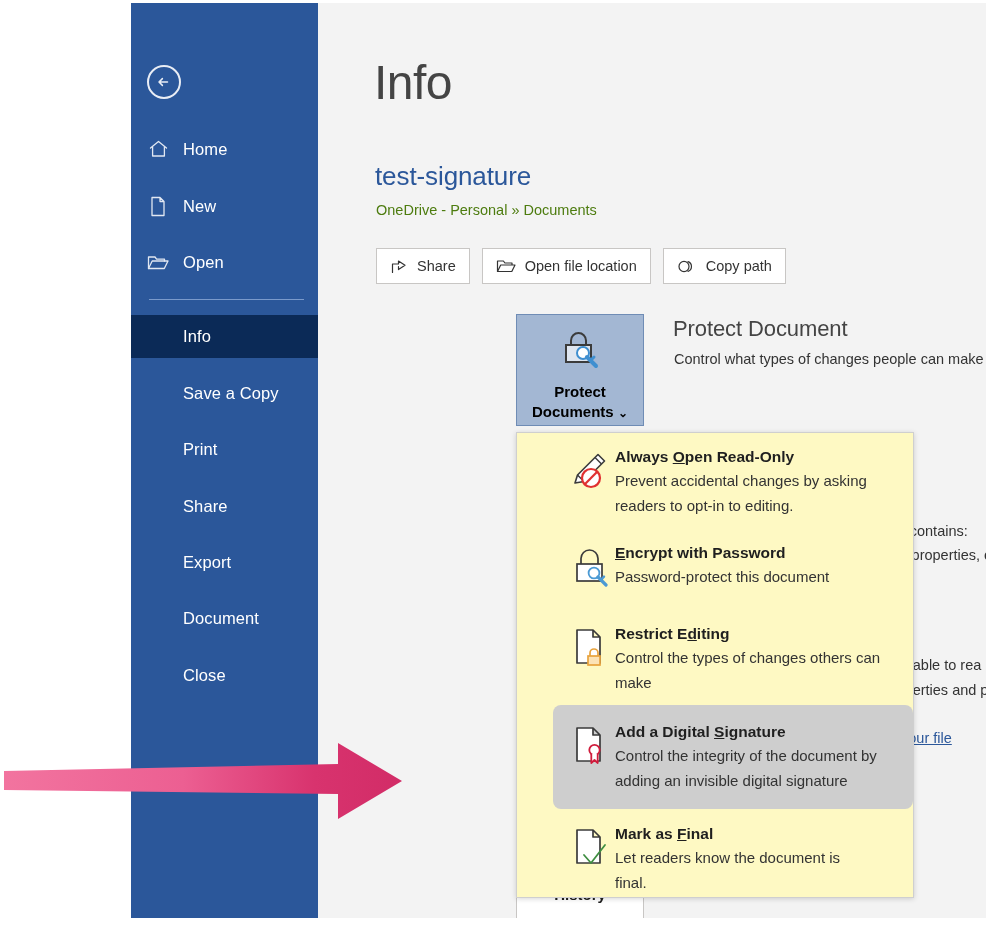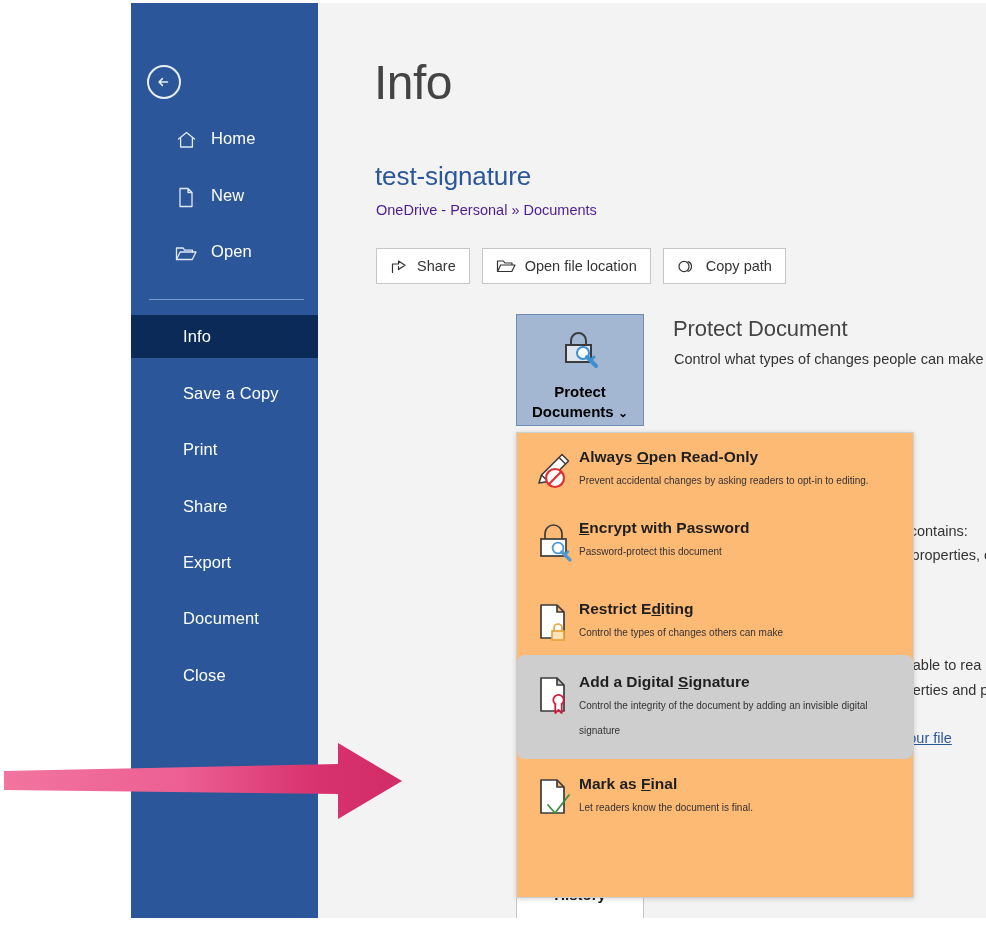--- a/index.html
+++ b/index.html
@@ -39,23 +39,22 @@
     border: 2px solid #e9edf5;
     border-radius: 50%;
     cursor: pointer;
   }
   #back-btn svg { position: absolute; left: 6px; top: 6px; }
 
   .nav-top-item {
     position: absolute;
     left: 0;
     width: 180px; height: 40px;
-    display: flex; align-items: flex-start;
-    cursor: pointer;
-    padding-left: 28px;
+    display: flex; align-items: center;
+    cursor: pointer;
   }
   .nav-top-item .nav-ico {
     width: 22px; height: 22px;
     margin-left: 16px; margin-right: 14px;
     display: flex; align-items: center; justify-content: center;
   }
   .nav-top-item .nav-lbl {
     font-size: 16.5px;
     color: #ffffff;
     letter-spacing: 0.1px;
@@ -106,21 +105,21 @@
     left: 57px; top: 158px;
     font-size: 26px;
     font-weight: 300;
     color: #2b579a;
     letter-spacing: -0.1px;
   }
   #doc-path {
     position: absolute;
     left: 58px; top: 199px;
     font-size: 14.5px;
-    color: #4c1d95;
+    color: #4d7c0f;
   }
 
   #file-actions {
     position: absolute;
     left: 58px; top: 245px;
     display: flex;
   }
   .fa-btn {
     height: 36px;
     background: #ffffff;
@@ -188,45 +187,46 @@
     font-size: 15px; font-weight: bold; color: #1f1f1f;
     cursor: pointer;
     z-index: 2;
   }
 
   
   #popup {
     position: absolute;
     left: 385px; top: 429px;
     width: 398px; height: 466px;
-    background: #fdba74;
+    background: #fef9c3;
     border: 1px solid #cfcfcf;
     box-shadow: 0 1px 5px rgba(0,0,0,0.16);
     z-index: 5;
+    padding-left: 36px;
   }
   .menu-item {
     position: relative;
     display: flex;
     padding: 10px 12px 10px 16px;
     cursor: pointer;
   }
   .menu-item.highlight { background: #cecece; border-radius: 8px; }
   .menu-item .mi-ico {
     width: 44px; min-width: 44px;
     padding-top: 3px;
     display: flex; justify-content: center;
   }
   .menu-item .mi-text { padding-left: 2px; }
   .menu-item .mi-title {
     font-size: 15.5px; font-weight: bold; color: #1f1f1f;
     line-height: 22px;
   }
   .menu-item .mi-title u { text-decoration: underline; }
   .menu-item .mi-desc {
-    font-size: 10px; color: #333333;
+    font-size: 15px; color: #333333;
     line-height: 25px;
     max-width: 300px;
   }
 
   
   #arrow {
     position: absolute;
     left: 0; top: 742px;
     width: 404px; height: 78px;
     z-index: 20;

